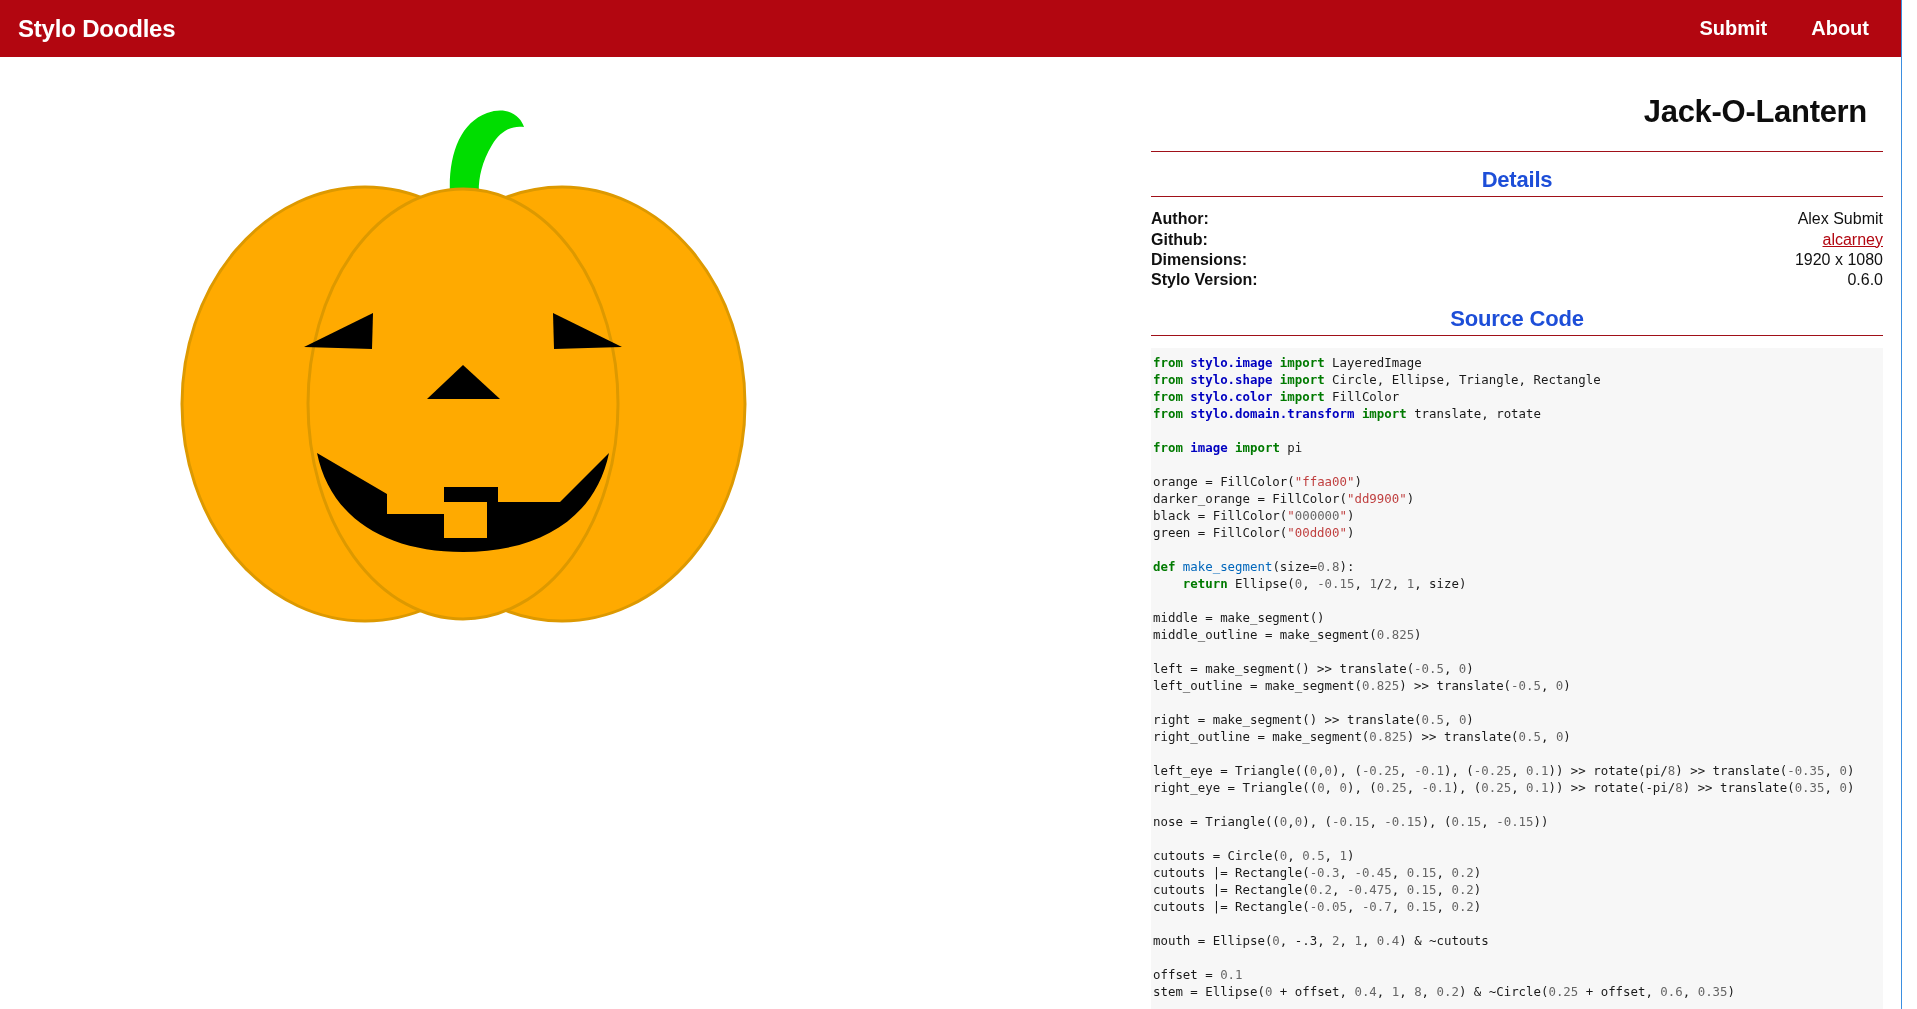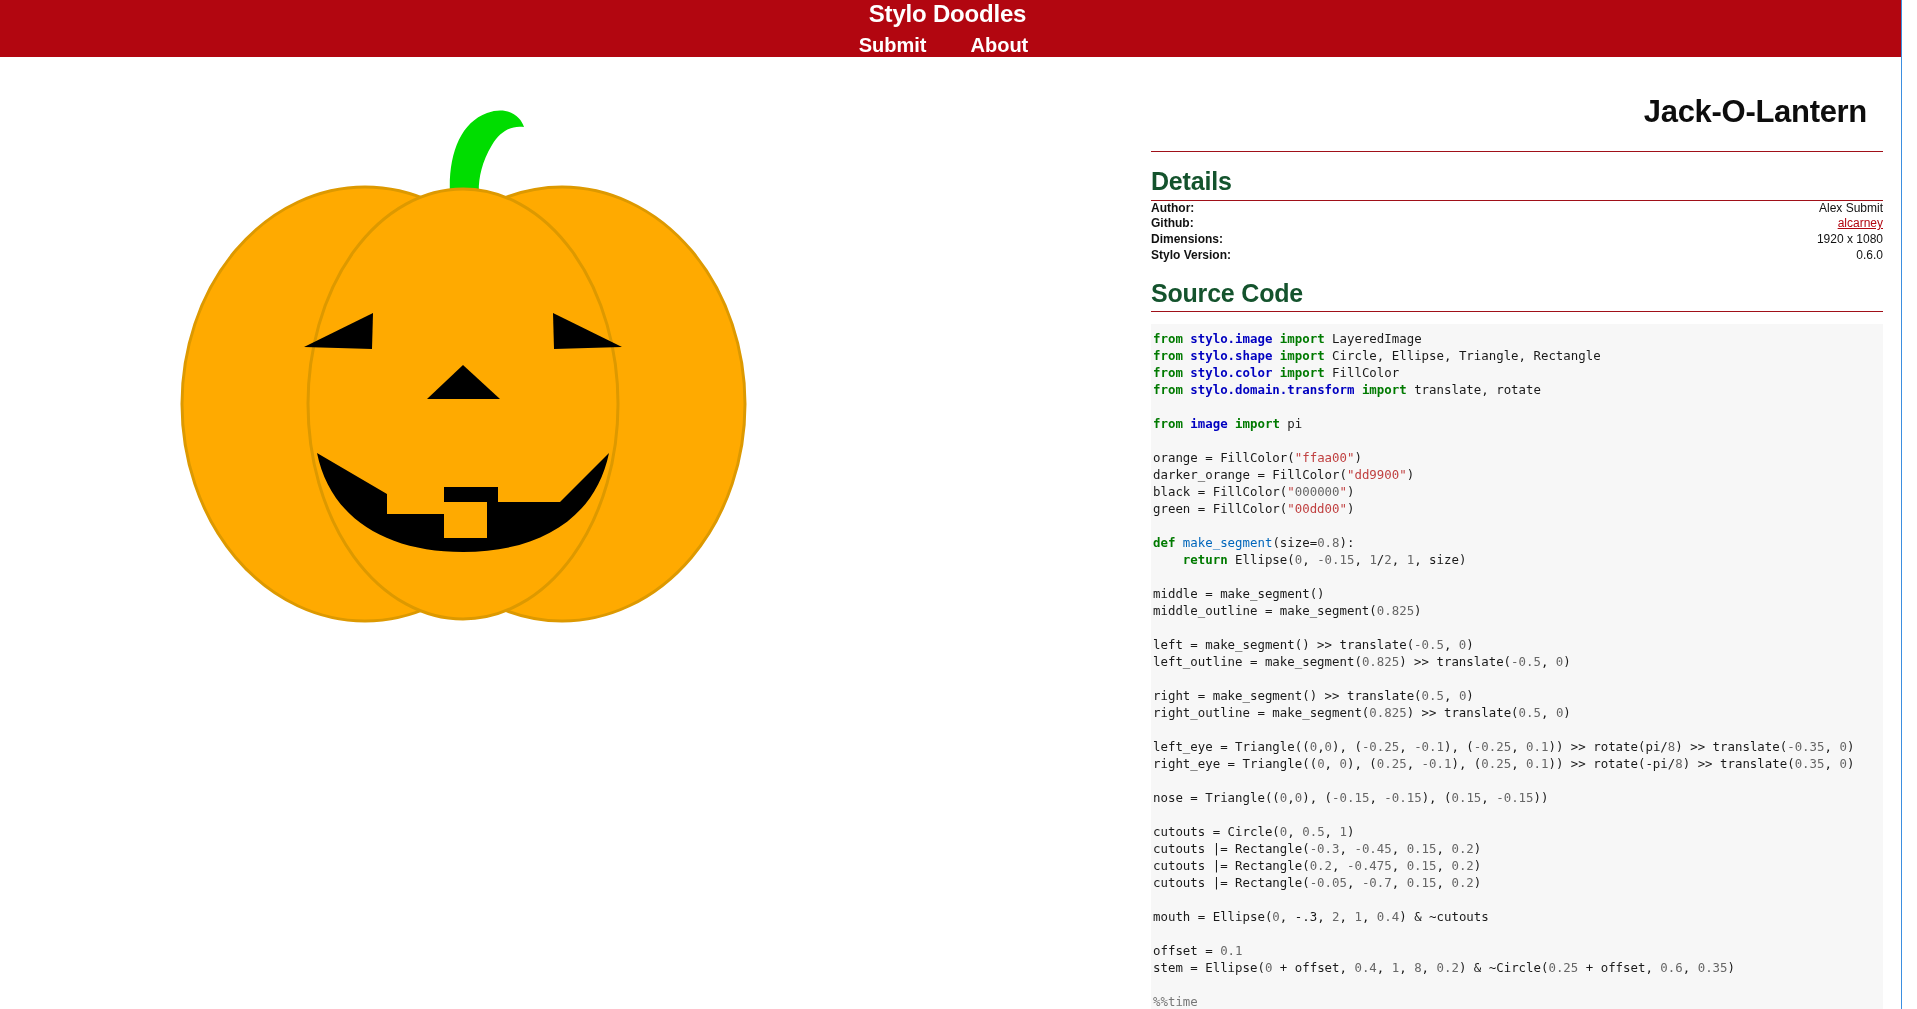--- a/index.html
+++ b/index.html
@@ -20,21 +20,20 @@
   
   .navbar {
     position: absolute;
     top: 0; left: 0;
     width: 1901px;
     height: 57px;
     background: #b20610;
     display: flex;
     align-items: center;
     padding: 0 24px 0 18px;
-    flex-direction: column;
   }
   .brand {
     color: #ffffff;
     font-size: 24px;
     font-weight: bold;
     letter-spacing: -0.2px;
   }
   .nav-spacer { flex: 1 1 auto; }
   .nav-links {
     display: flex;
@@ -92,35 +91,36 @@
     line-height: 1.1;
     letter-spacing: -0.3px;
   }
   .rule {
     border: none;
     border-top: 1px solid #a01018;
     margin: 0 0 0 0;
     width: 100%;
   }
   .h-section {
-    text-align: left;
-    font-size: 25px;
+    text-align: center;
+    font-size: 22px;
     font-weight: bold;
-    color: #14532d;
+    color: #1d4ed8;
     margin: 0;
     padding: 16px 0 4px 0;
     line-height: 1.1;
     letter-spacing: -0.2px;
   }
 
   
   .details {
     width: 100%;
     border-collapse: collapse;
-    font-size: 12px;
+    margin-top: 12px;
+    font-size: 16px;
     color: #111111;
   }
   .details td { padding: 1px 0; line-height: 1.15; }
   .details .k { text-align: left; font-weight: bold; white-space: nowrap; }
   .details .v { text-align: right; white-space: nowrap; }
   .details .v a {
     color: #b20610;
     text-decoration: underline;
     cursor: pointer;
   }

